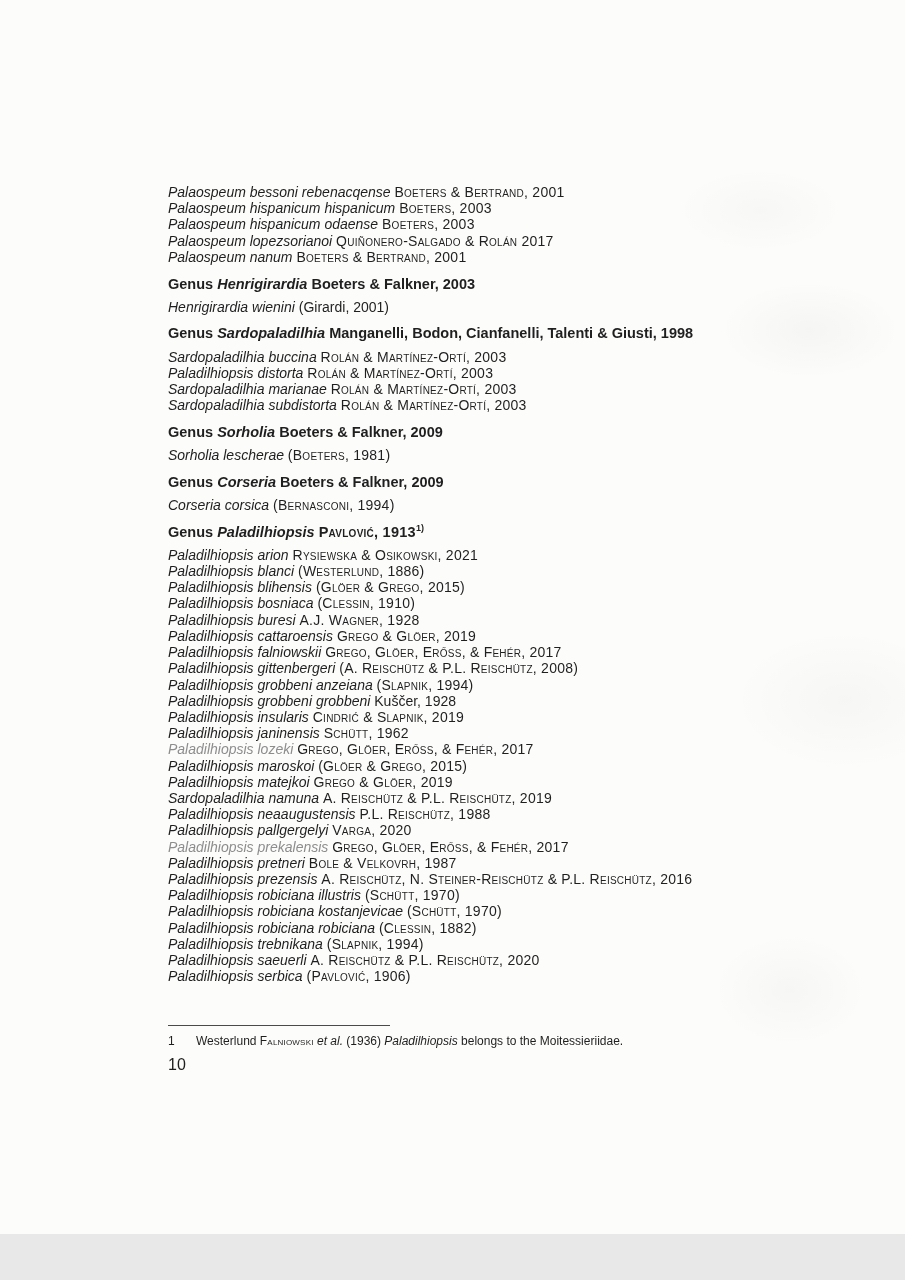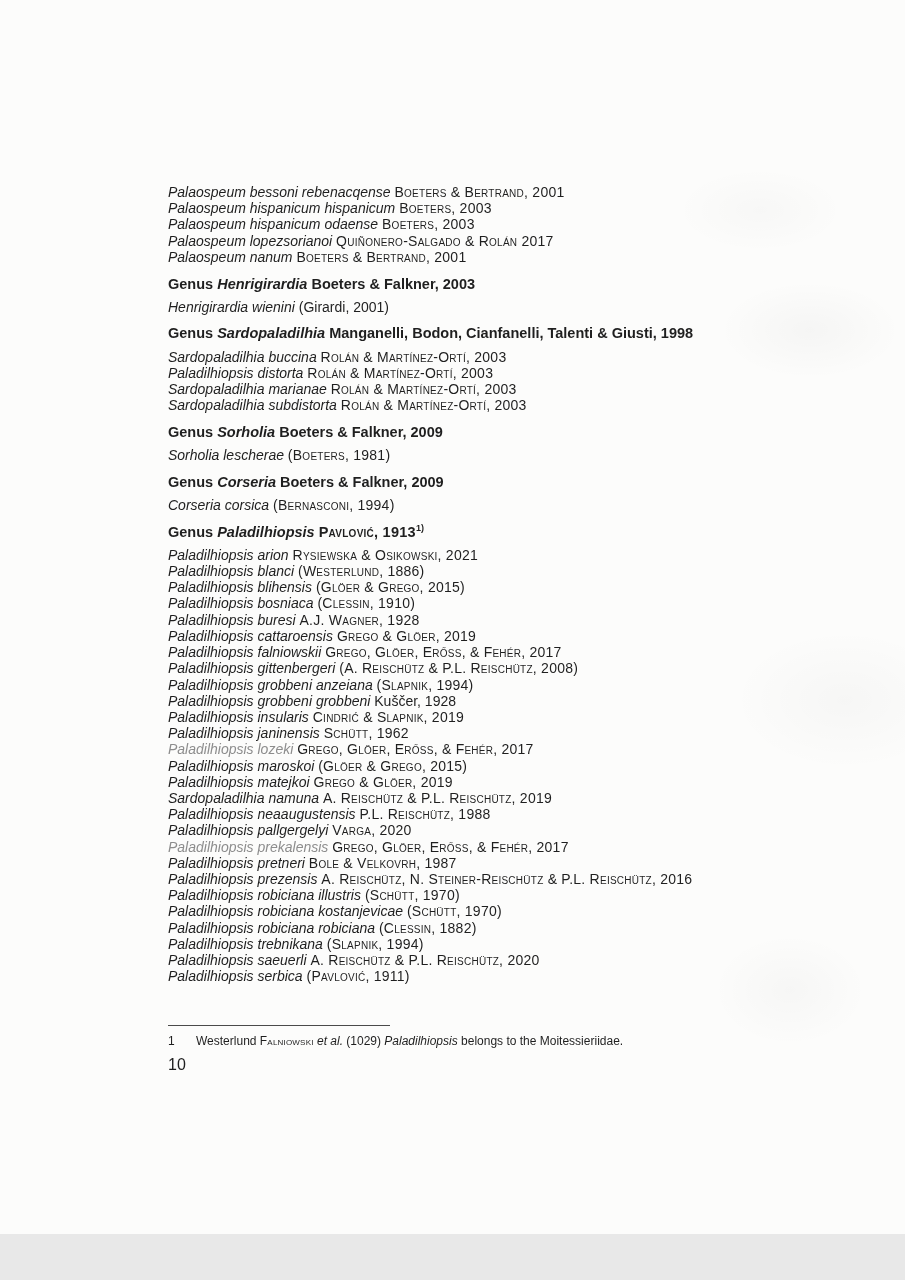--- a/index.html
+++ b/index.html
@@ -101,25 +101,25 @@
         <div class="species"><span class="sp-name">Paladilhiopsis neaaugustensis</span> <span class="sc">P.L. Reischütz, 1988</span></div>
         <div class="species"><span class="sp-name">Paladilhiopsis pallgergelyi</span> <span class="sc">Varga, 2020</span></div>
         <div class="species"><span class="sp-name muted">Paladilhiopsis prekalensis</span> <span class="sc">Grego, Glöer, Erőss, &amp; Fehér, 2017</span></div>
         <div class="species"><span class="sp-name">Paladilhiopsis pretneri</span> <span class="sc">Bole &amp; Velkovrh, 1987</span></div>
         <div class="species"><span class="sp-name">Paladilhiopsis prezensis</span> <span class="sc">A. Reischütz, N. Steiner-Reischütz &amp; P.L. Reischütz, 2016</span></div>
         <div class="species"><span class="sp-name">Paladilhiopsis robiciana illustris</span> <span class="sc">(Schütt, 1970)</span></div>
         <div class="species"><span class="sp-name">Paladilhiopsis robiciana kostanjevicae</span> <span class="sc">(Schütt, 1970)</span></div>
         <div class="species"><span class="sp-name">Paladilhiopsis robiciana robiciana</span> <span class="sc">(Clessin, 1882)</span></div>
         <div class="species"><span class="sp-name">Paladilhiopsis trebnikana</span> <span class="sc">(Slapnik, 1994)</span></div>
         <div class="species"><span class="sp-name">Paladilhiopsis saeuerli</span> <span class="sc">A. Reischütz &amp; P.L. Reischütz, 2020</span></div>
-        <div class="species"><span class="sp-name">Paladilhiopsis serbica</span> <span class="sc">(Pavlović, 1911)</span></div>
+        <div class="species"><span class="sp-name">Paladilhiopsis serbica</span> <span class="sc">(Pavlović, 1906)</span></div>
       </div>
     </div>
 
   <div class="footnote-rule"></div>
 
   <div class="footnote">
-    <span class="marker">1</span><span id="footnote-text"><span>Westerlund </span><span class="fn-sc">Falniowski</span><span> </span><span class="fn-italic">et al.</span><span> (1029) </span><span class="fn-italic">Paladilhiopsis</span><span> belongs to the Moitessieriidae.</span></span>
+    <span class="marker">1</span><span id="footnote-text"><span>Westerlund </span><span class="fn-sc">Falniowski</span><span> </span><span class="fn-italic">et al.</span><span> (1936) </span><span class="fn-italic">Paladilhiopsis</span><span> belongs to the Moitessieriidae.</span></span>
   </div>
 
   <div class="page-number">10</div>
 
 </div>
 
 </body></html>

